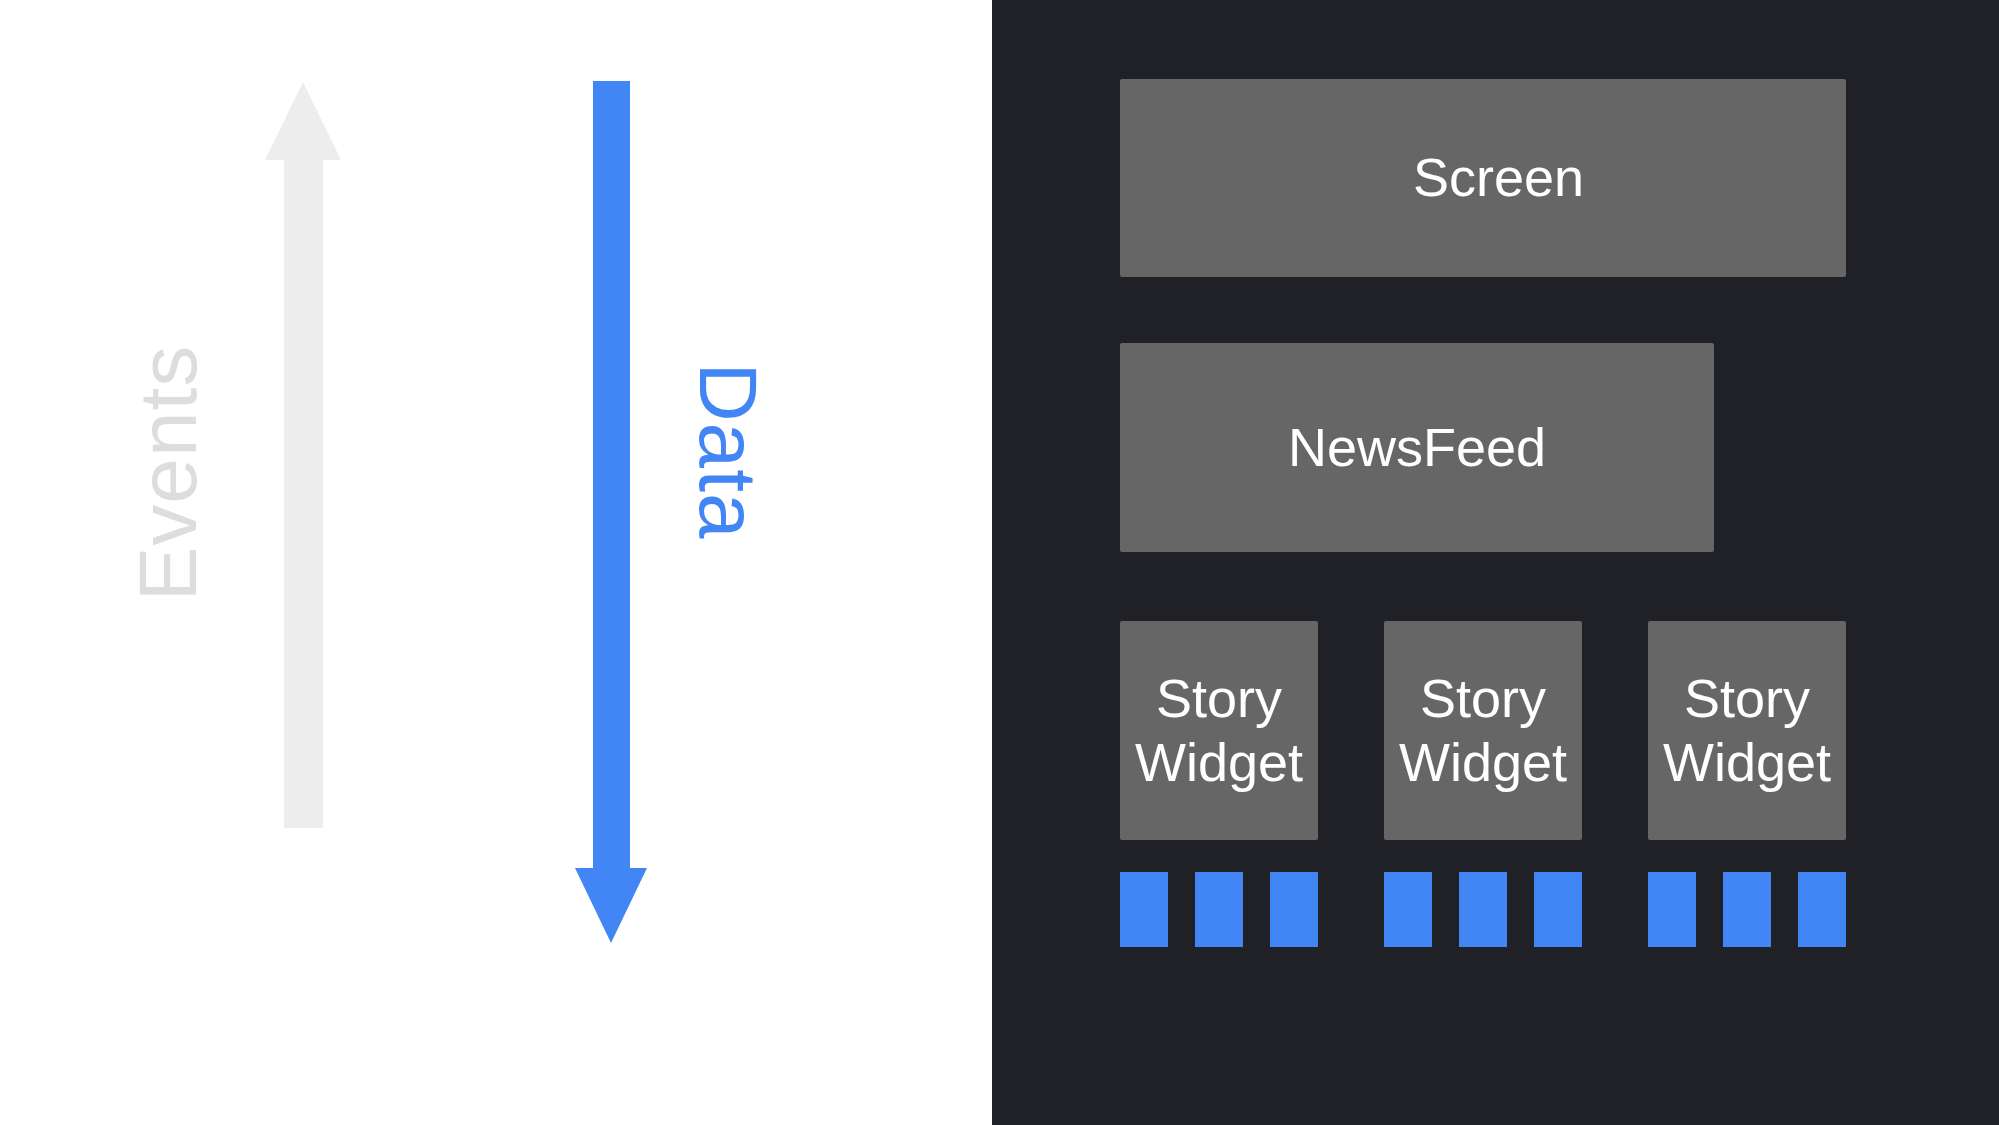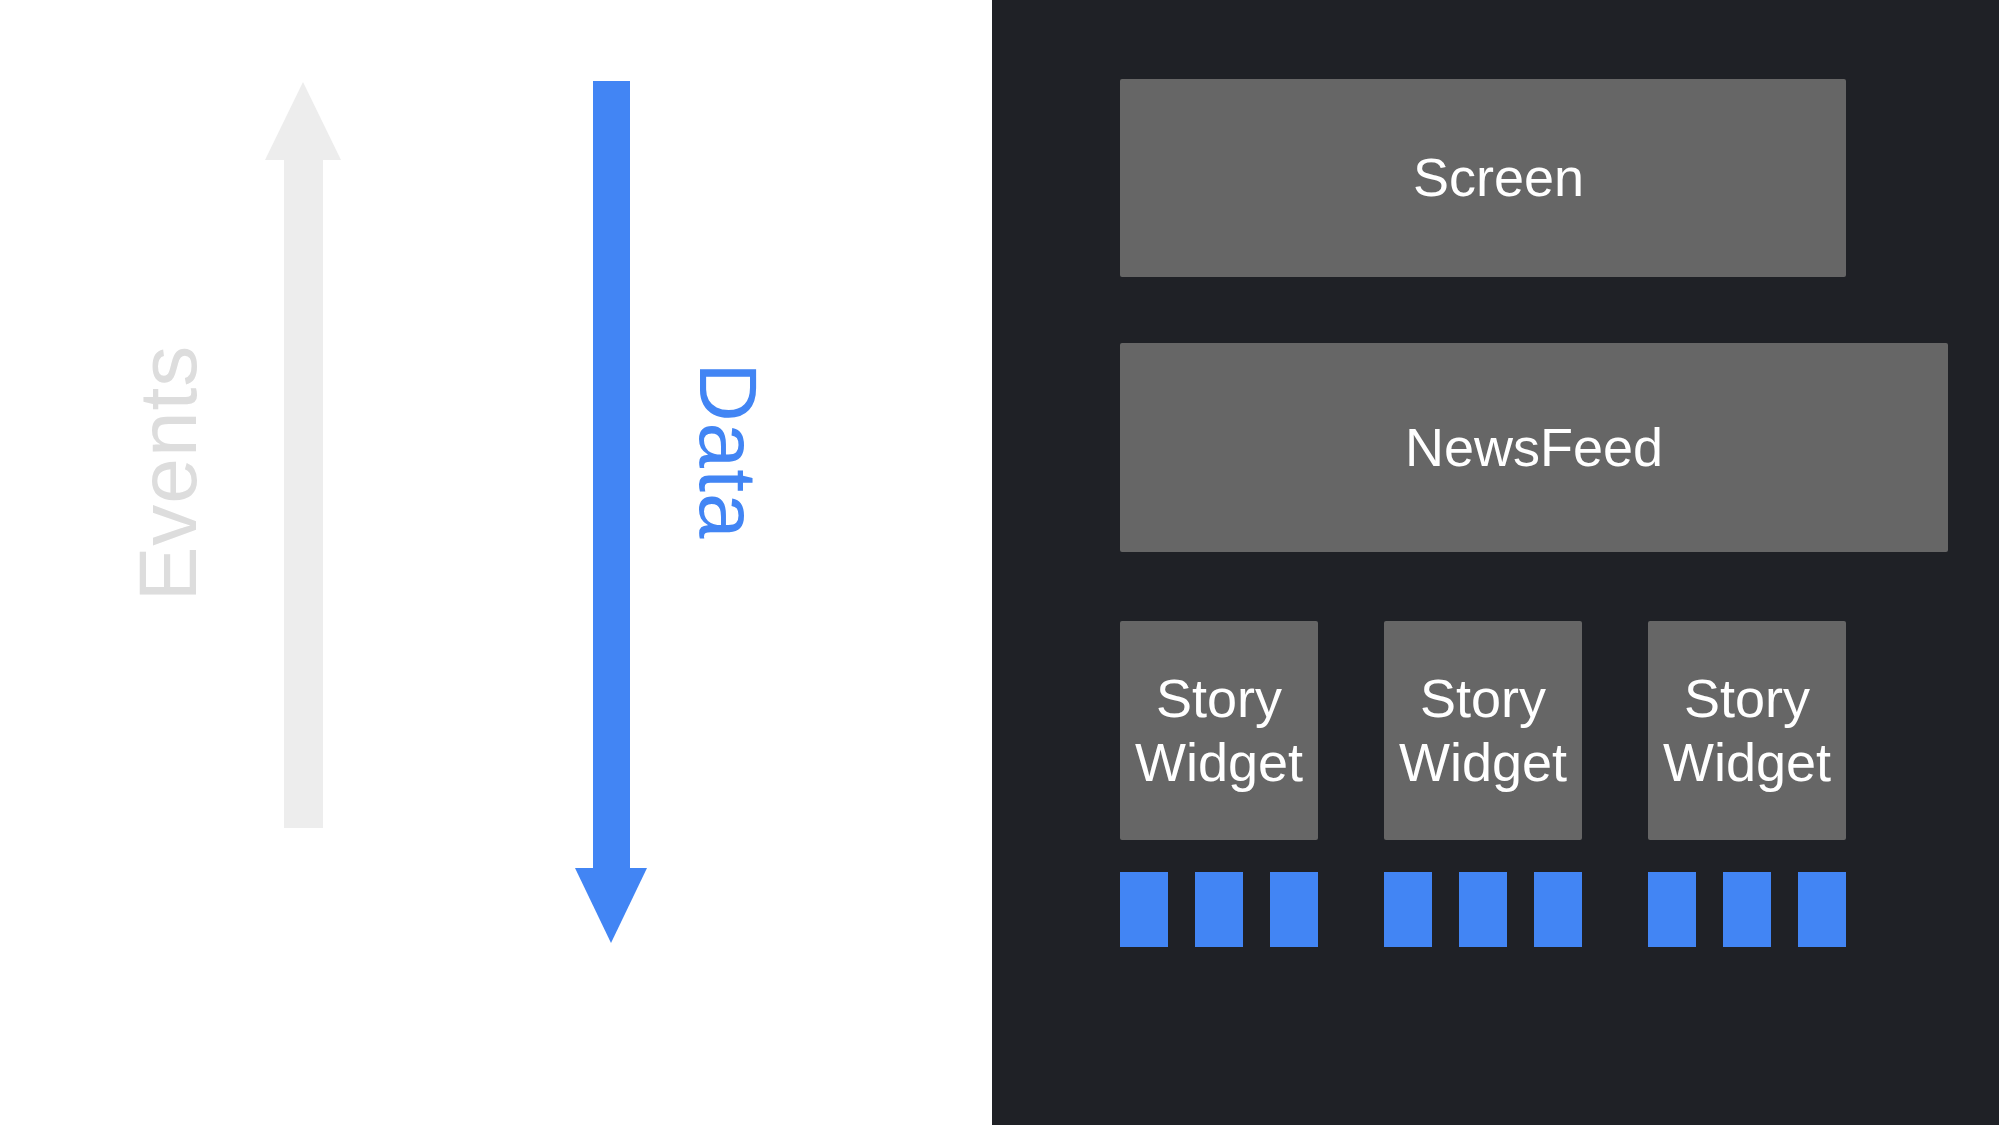--- a/index.html
+++ b/index.html
@@ -80,21 +80,21 @@
     position:absolute;
     background:var(--box-gray);
     color:var(--label-white);
     display:flex;align-items:center;justify-content:center;
     text-align:center;
     font-size:54px;
     line-height:1.18;
     border-radius:2px;
   }
   .node.screen  {left:1120px;top:79px; width:726px;height:198px;padding-left:31px;}
-  .node.newsfeed{left:1120px;top:343px;width:828px;height:209px;align-items:center;}
+  .node.newsfeed{left:1120px;top:343px;width:594px;height:209px;align-items:center;}
   .node.widget  {top:621px;width:198px;height:219px;text-align:center;}
   .node.widget.w1{left:1120px;}
   .node.widget.w2{left:1384px;}
   .node.widget.w3{left:1648px;}
 
   .block{
     position:absolute;top:872px;width:48px;height:75px;
     background:var(--accent-blue);
   }
   

